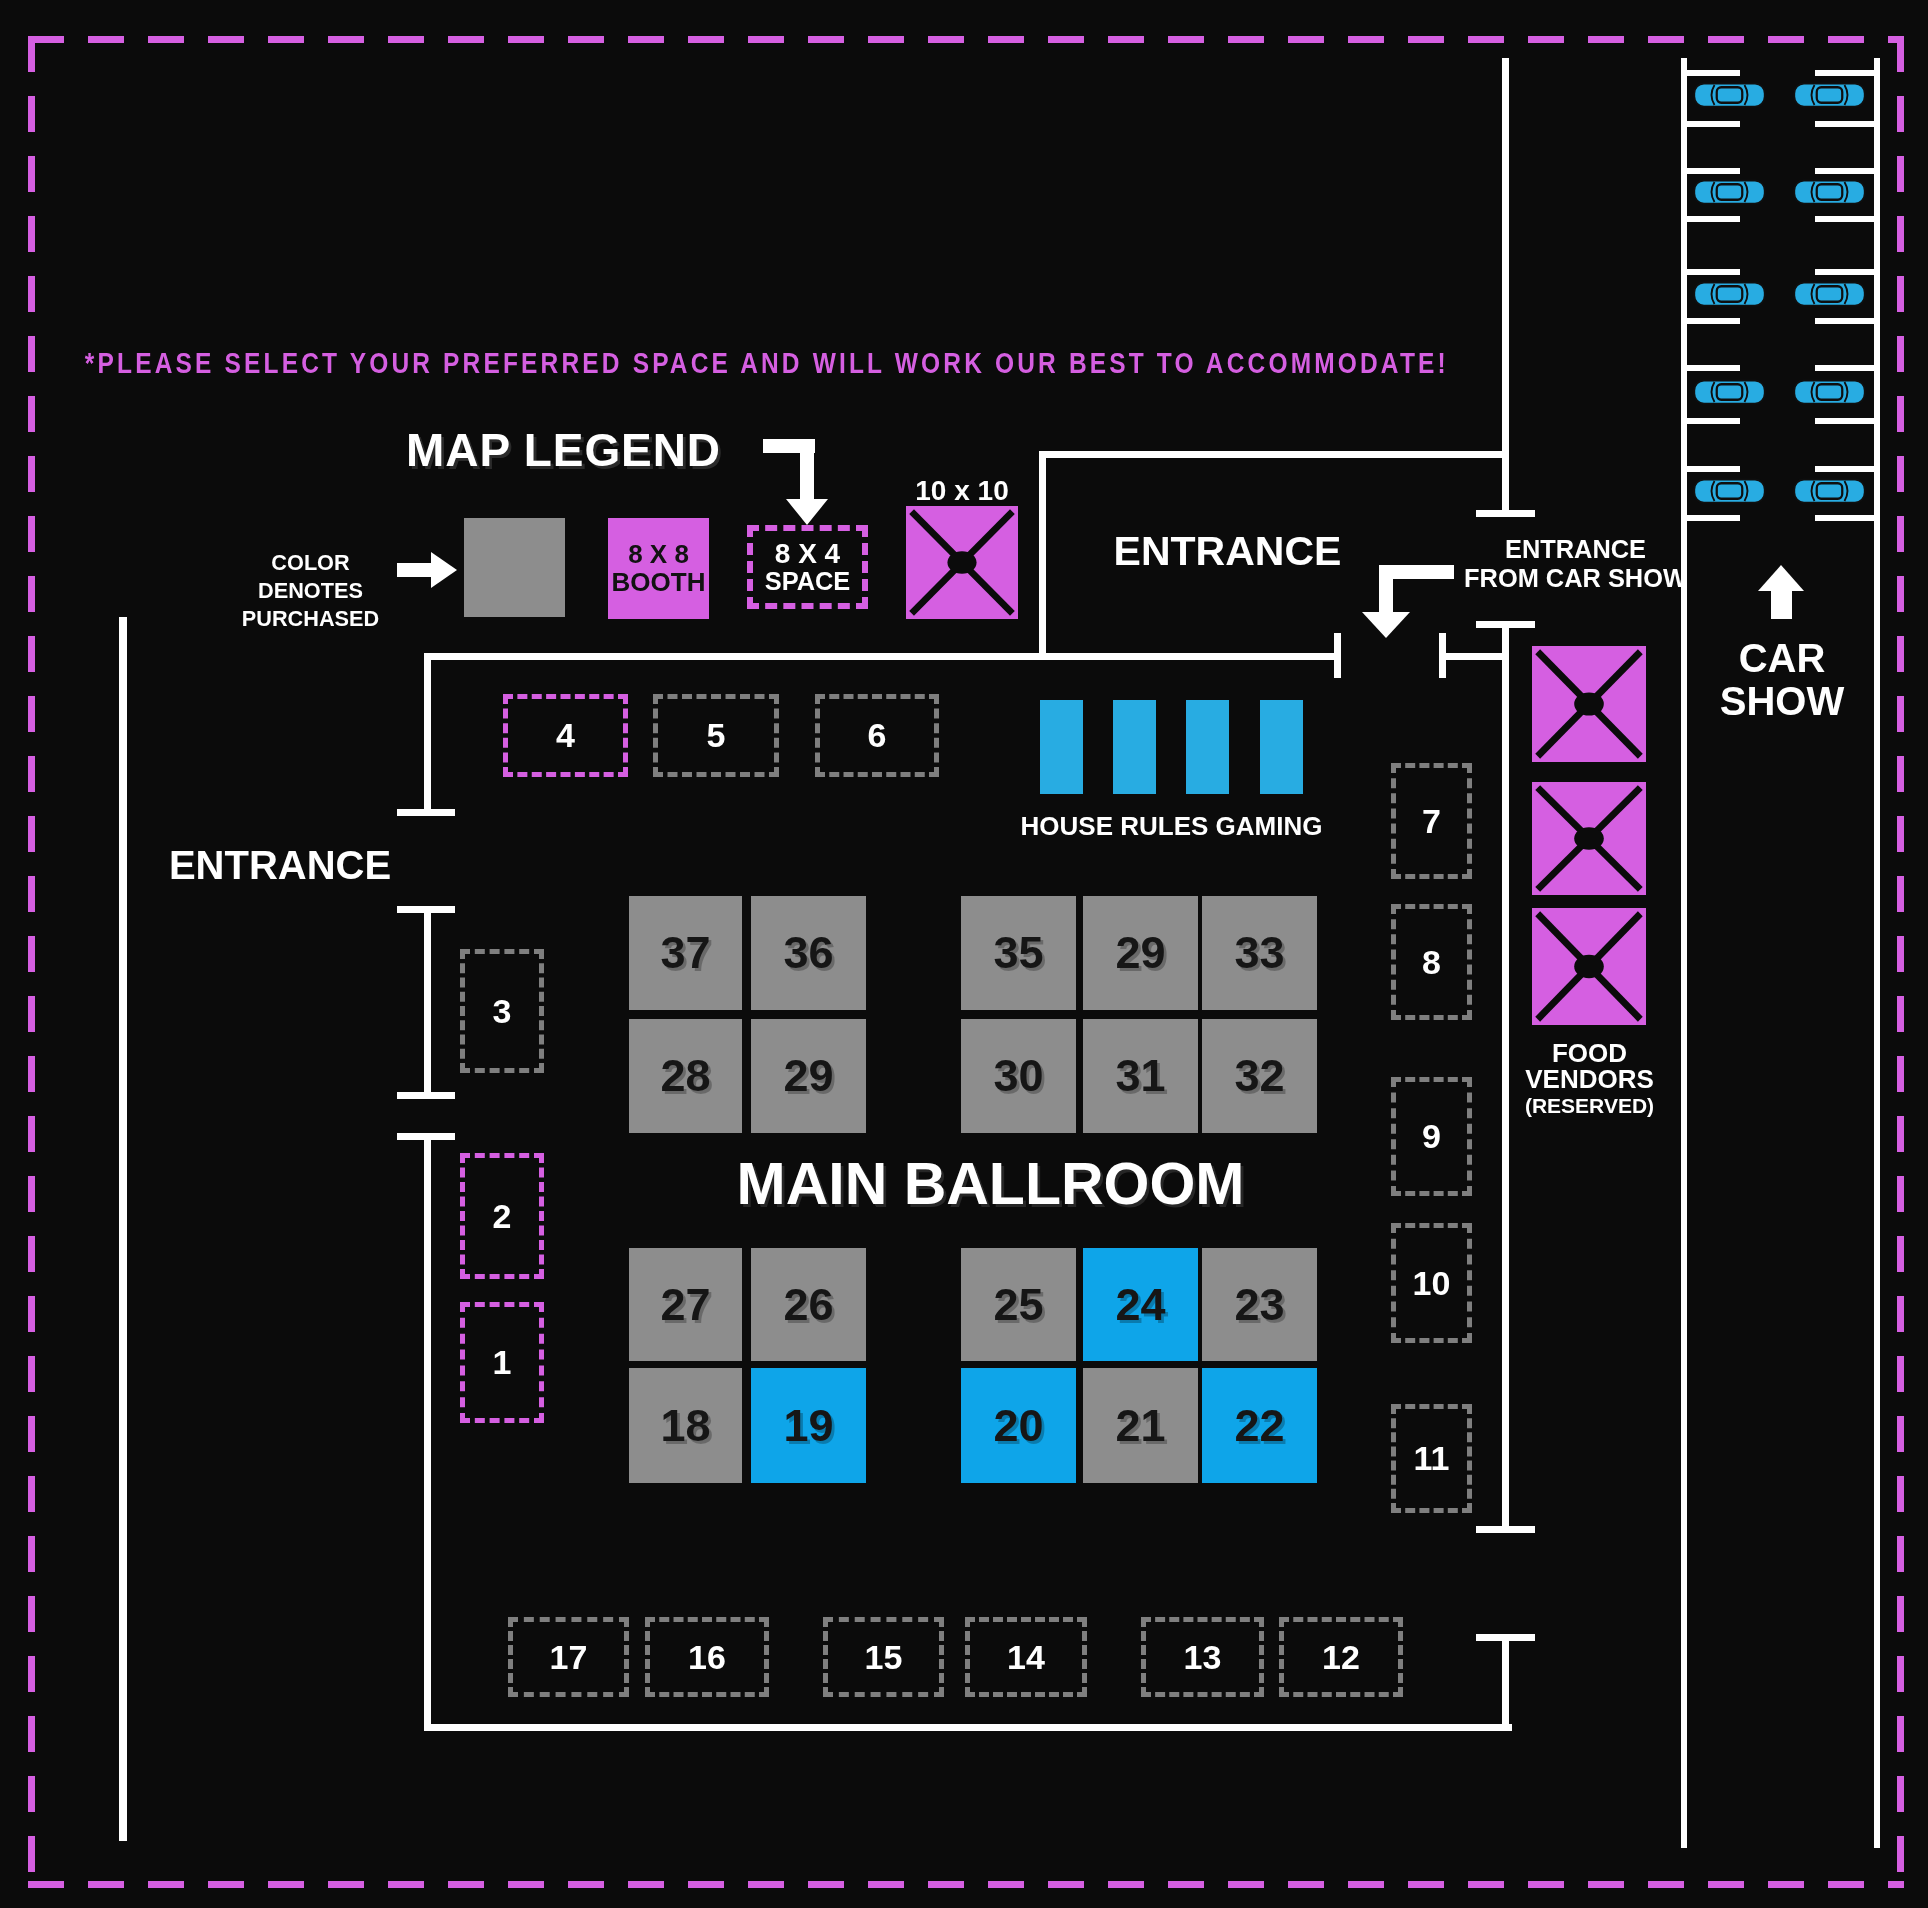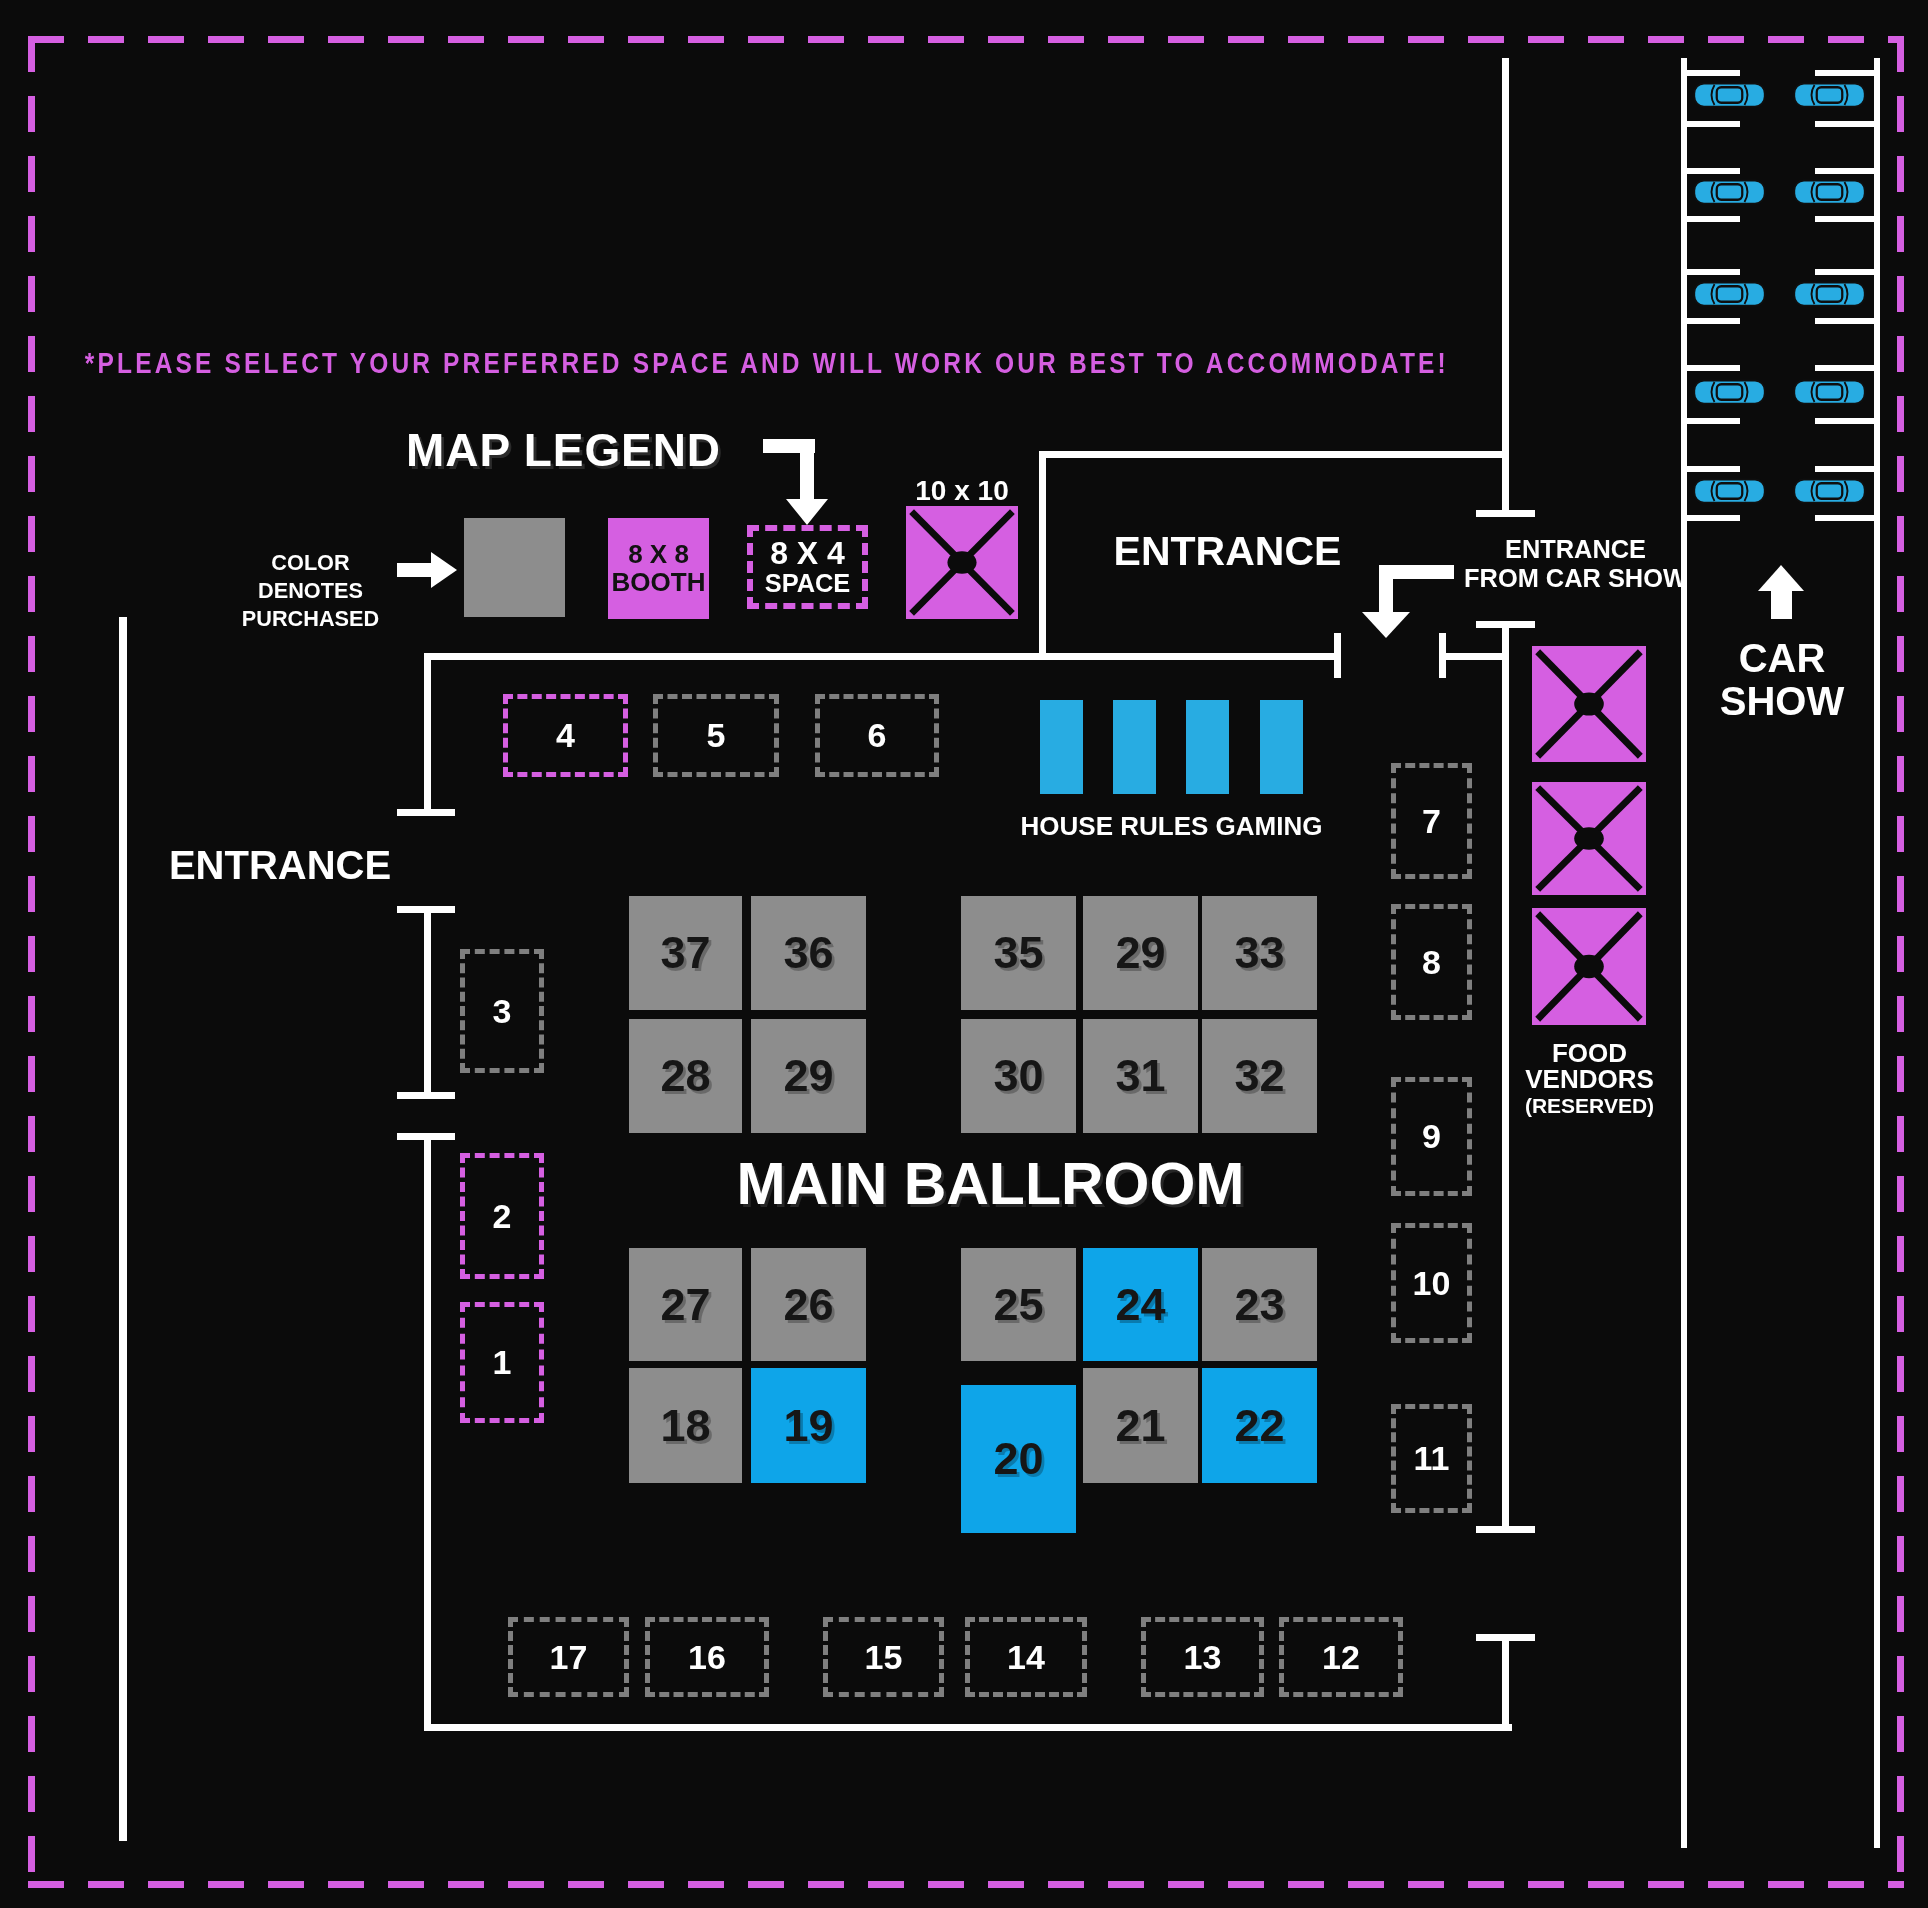--- a/index.html
+++ b/index.html
@@ -84,21 +84,21 @@
   </div>
 
   <div class="abs" style="left:464px; top:518px; width:101px; height:99px; background:#8d8d8d;"></div>
 
   <div class="abs" style="left:608px; top:518px; width:101px; height:101px; background:#d55fe1; display:flex; flex-direction:column; align-items:center; justify-content:center;">
     <div style="color:#121212; font-weight:800; font-size:26px; line-height:1.05;">8 X 8</div>
     <div style="color:#121212; font-weight:800; font-size:26px; line-height:1.05;">BOOTH</div>
   </div>
 
   <div class="abs" style="left:747px; top:525px; width:121px; height:84px; border:6.6px dashed #d55fe1; box-sizing:border-box; display:flex; flex-direction:column; align-items:center; justify-content:center;">
-    <div style="color:#fff; font-weight:800; font-size:32px; line-height:1.05;text-align:right;">8 X 4</div>
+    <div style="color:#fff; font-weight:800; font-size:28px; line-height:1.05;text-align:right;">8 X 4</div>
     <div style="color:#fff; font-weight:800; font-size:25.4px; line-height:1.05;">SPACE</div>
   </div>
 
   <div class="txt" style="left:896px; top:476px; width:132px; font-size:28px;">10 x 10</div>
   <div class="xbox" style="left:906px; top:506px; width:112px; height:113px;">
     <svg viewBox="0 0 100 100" preserveAspectRatio="none">
       <line x1="5" y1="5" x2="95" y2="95" stroke="#0b0b0b" stroke-width="6"></line>
       <line x1="95" y1="5" x2="5" y2="95" stroke="#0b0b0b" stroke-width="6"></line>
       <ellipse cx="50" cy="50" rx="13" ry="10" fill="#0b0b0b"></ellipse>
     </svg>
@@ -241,21 +241,21 @@
       </div>
       <div class="booth dashed-gray" style="left: 508px; top: 1617px; width: 121px; height: 80px;">
         <span class="booth-label">17</span>
       </div>
       <div class="booth solid-gray" style="left: 629px; top: 1368px; width: 113px; height: 115px;">
         <span class="booth-label">18</span>
       </div>
       <div class="booth solid-magenta" style="left: 751px; top: 1368px; width: 115px; height: 115px;">
         <span class="booth-label">19</span>
       </div>
-      <div class="booth solid-magenta" style="left: 961px; top: 1368px; width: 115px; height: 148px; margin-top: 17px;">
+      <div class="booth solid-magenta" style="left: 961px; top: 1368px; width: 115px; height: 115px;">
         <span class="booth-label">20</span>
       </div>
       <div class="booth solid-gray" style="left: 1083px; top: 1368px; width: 115px; height: 115px;">
         <span class="booth-label">21</span>
       </div>
       <div class="booth solid-magenta" style="left: 1202px; top: 1368px; width: 115px; height: 115px;">
         <span class="booth-label">22</span>
       </div>
       <div class="booth solid-gray" style="left: 1202px; top: 1248px; width: 115px; height: 113px;">
         <span class="booth-label">23</span>

